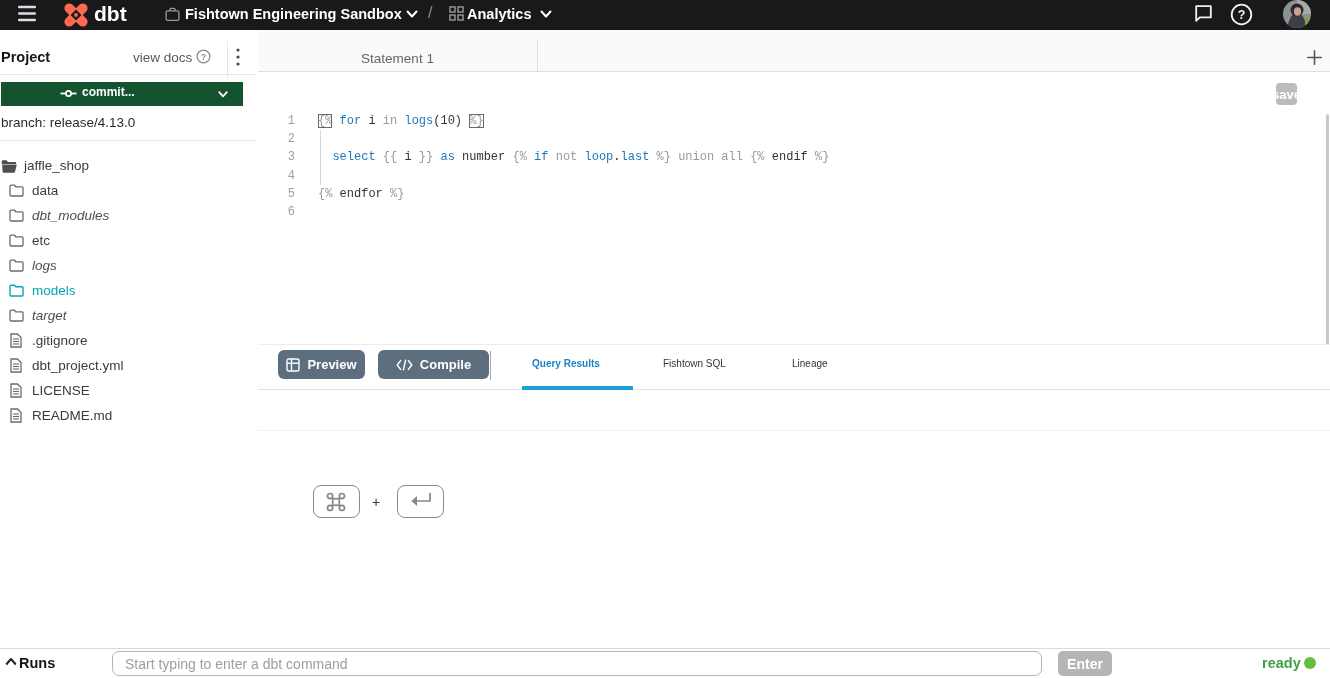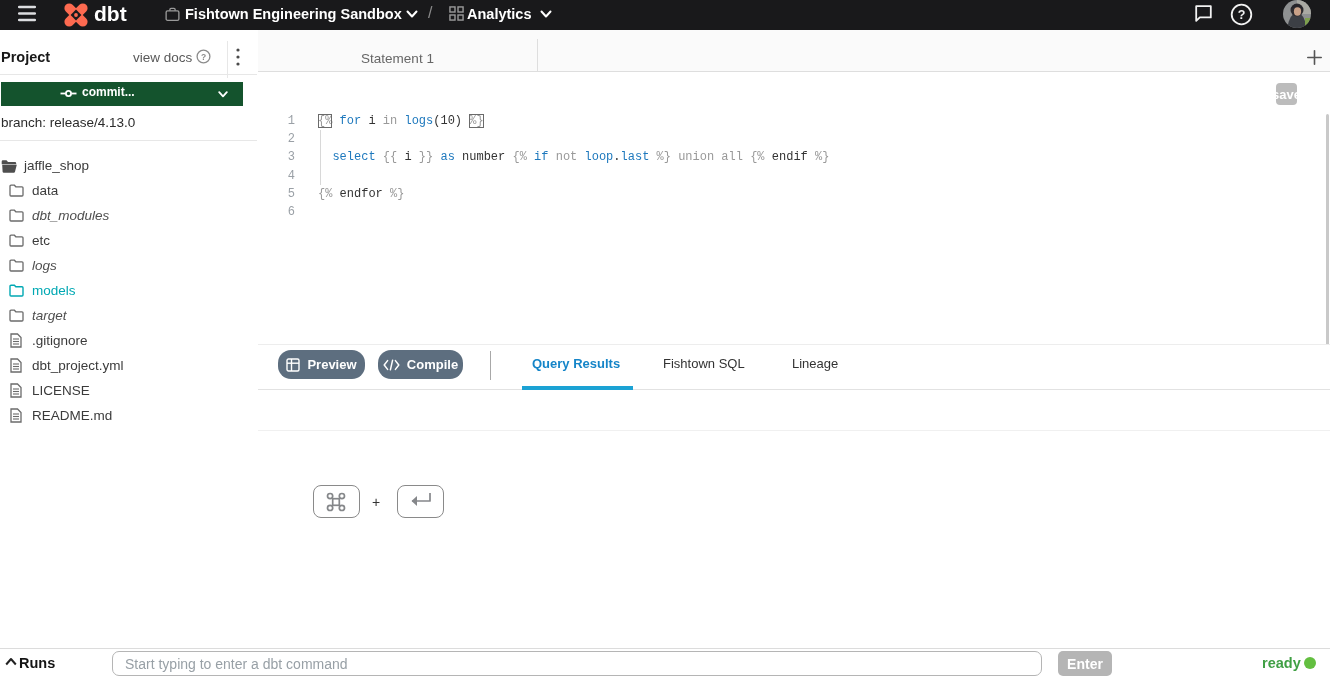--- a/index.html
+++ b/index.html
@@ -36,23 +36,23 @@
   .cm { font-family:"Liberation Mono", monospace; font-size:12px; line-height:18.2px; white-space:pre; }
   #gutter { left:0; top:40px; width:37px; text-align:right; color:#9aa0a6; }
   #code { left:60px; top:40px; color:#333; }
   .j { color:#999; }  
   .k { color:#1d78bd; } 
   .p { color:#333; }
   .box { outline:1px solid #6a6a6a; outline-offset:-1px; }
 
   #toolbar { left:258px; top:345px; width:1072px; height:45px; background:#fff;
     box-shadow:0 -1px 0 #ededed; border-bottom:1px solid #e2e2e2; }
-  .slatebtn { position:absolute; top:5px; height:29px; background:#5d6e7f; border-radius:13px;
+  .slatebtn { position:absolute; top:5px; height:29px; background:#5d6e7f; border-radius:6px;
     color:#fff; font-size:13px; font-weight:bold; display:flex; align-items:center; justify-content:center; }
-  .rtab { position:absolute; top:-4px; height:44px; display:flex; align-items:center; color:#333; font-size:13px; }
+  .rtab { position:absolute; top:-4px; height:44px; display:flex; align-items:center; color:#333; font-size:10px; }
 
   #results { left:258px; top:390px; width:1072px; height:258px; background:#fff; }
   .keybox { position:absolute; width:47px; height:33px; border:1.5px solid #8a8a8a; border-radius:8px; }
 
   
   #botbar { left:0; top:648px; width:1330px; height:30px; background:#fff; border-top:1px solid #dcdcdc;padding-left:16px; }
   #cmdinput { left:112px; top:2px; width:930px; height:25px; border:1.5px solid #b5b5b5; border-radius:7px;
     background:#fff; display:flex; align-items:center; color:#98a0a6; font-size:14px; }
   #enterbtn { left:1058px; top:2px; width:54px; height:25px; background:#b5b5b5; border-radius:5px;
     color:#fff; font-weight:bold; font-size:14px; display:flex; align-items:center; justify-content:center; }
@@ -288,21 +288,21 @@
     <div class="slatebtn" style="left:20px; width:87px;">
       <svg width="14" height="14" viewBox="0 0 14 14" style="margin-right:7px;">
         <g fill="none" stroke="#fff" stroke-width="1.4">
           <rect x="1" y="1" width="12" height="12" rx="1.5"></rect>
           <line x1="1" y1="5.2" x2="13" y2="5.2"></line>
             <line x1="5.5" y1="1" x2="5.5" y2="13"></line>
         </g>
       </svg>
       Preview
     </div>
-    <div class="slatebtn" style="left:120px; width:85px;">
+    <div class="slatebtn" style="left:120px; width:111px;">
       <svg width="17" height="12" viewBox="0 0 17 12" style="margin-right:7px;">
         <g fill="none" stroke="#fff" stroke-width="1.5" stroke-linecap="round" stroke-linejoin="round">
           <path d="M4.6 1.6 L1.2 6 L4.6 10.4"></path>
             <path d="M12.4 1.6 L15.8 6 L12.4 10.4"></path>
             <line x1="9.6" y1="1.2" x2="7.4" y2="10.8"></line>
         </g>
       </svg>
       Compile
     </div>
     <div class="abs" style="left:232px; top:6px; height:29px; border-left:1.5px solid #a8a8a8;"></div>

